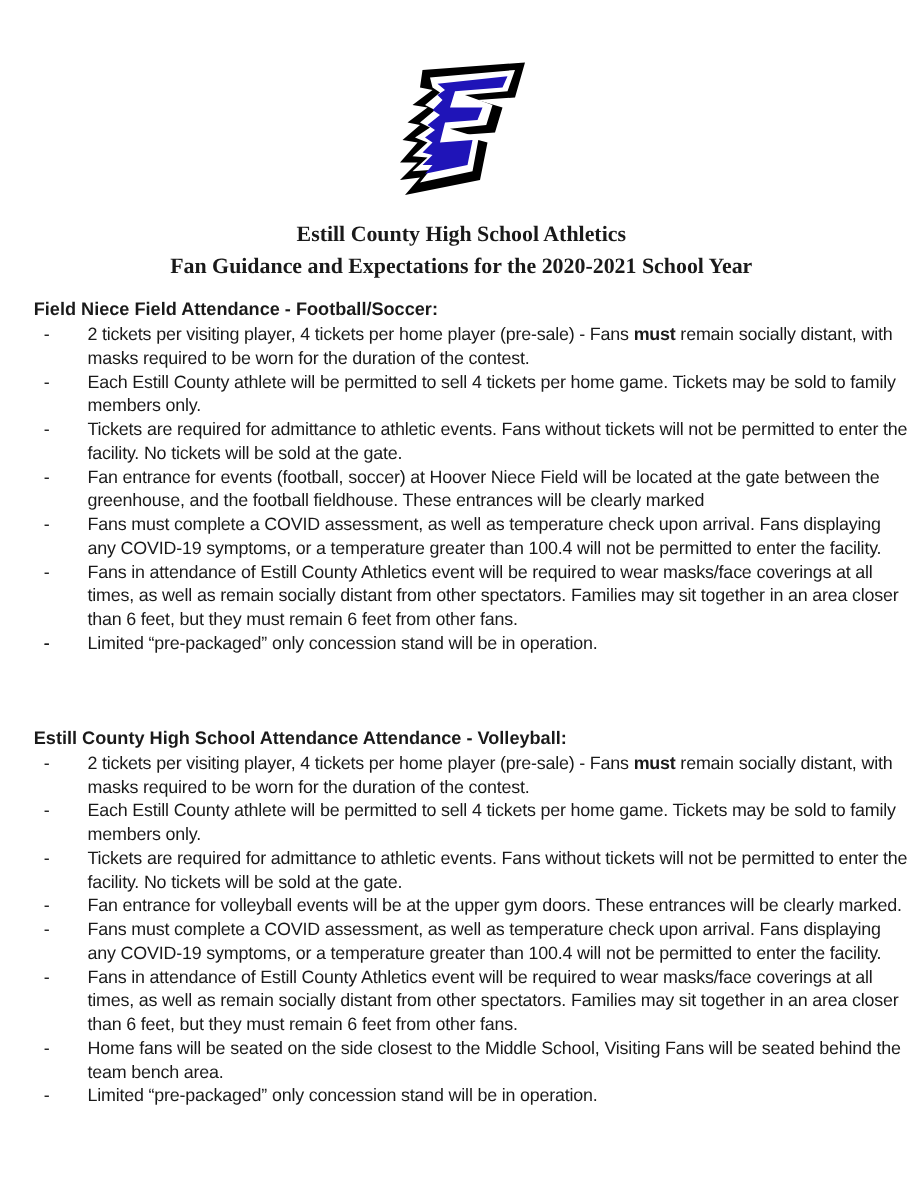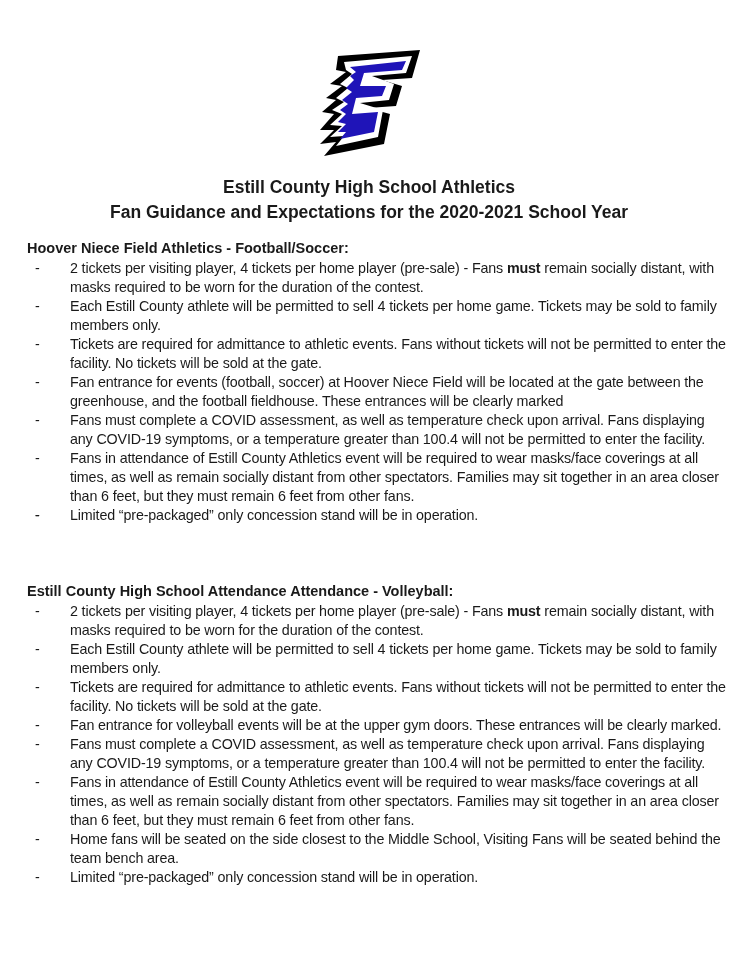--- a/index.html
+++ b/index.html
@@ -2,21 +2,21 @@
 <html><head>
 <meta charset="utf-8">
 <style>
   html, body { margin: 0; padding: 0; background: #ffffff; }
   body {
     width: 738px; height: 960px; overflow: hidden; position: relative;
     font-family: "Liberation Sans", sans-serif; color: #1a1a1a;
   }
   .logo { position: absolute; left: 316px; top: 48px; width: 108px; height: 112px; }
   .titles { position: absolute; top: 176px; left: 0; width: 738px; text-align: center; }
-  .title { font-weight: bold; font-size: 17.5px; line-height: 22px; margin: 0 0 3px 0; }
+  .title { font-weight: bold; font-size: 17.5px; line-height: 22px; margin: 0 0 3px 0; font-family: Liberation Serif, serif; }
   .section { position: absolute; left: 27px; width: 700px; }
   .section-heading { font-weight: bold; font-size: 14.5px; line-height: 19px; margin: 0 0 1px 0; }
   ul.bullets { list-style: none; margin: 0; padding: 0; }
   ul.bullets li {
     position: relative; padding-left: 43px; font-size: 14.3px; line-height: 19px;
     margin: 0; letter-spacing: -0.15px;
   }
   ul.bullets li .dash { position: absolute; left: 8px; top: 0; }
   .must { font-weight: bold; }
 </style>
@@ -33,21 +33,21 @@
     <path d="M34 19 L90 13 L86 22 L48 25 L44 38 L70 38 L66 48 L40 50 L36 66 L62 64 L58 84 L24 91 L30 84 L22 84 L30 76 L22 74 L30 66 L24 62 L32 56 L26 52 L36 44 L30 40 L38 32 L34 28 L40 24 Z" fill="#1f14b8"></path>
   </svg>
 </div>
 
 <div class="titles">
   <div class="title">Estill County High School Athletics</div>
   <div class="title">Fan Guidance and Expectations for the 2020-2021 School Year</div>
 </div>
 
 <div class="section" style="top:239px;">
-  <div class="section-heading">Hoover Niece Field Athletics - Football/Soccer:</div>
+  <div class="section-heading">Field Niece Field Attendance - Football/Soccer:</div>
   <ul class="bullets">
     <li><span class="dash">-</span><span>2 tickets per visiting player, 4 tickets per home player (pre-sale) - Fans </span><span class="must">must</span><span> remain socially distant, with masks required to be worn for the duration of the contest.</span></li>
     <li><span class="dash">-</span><span>Each Estill County athlete will be permitted to sell 4 tickets per home game.  Tickets may be sold to family members only.</span></li>
     <li><span class="dash">-</span><span>Tickets are required for admittance to athletic events.  Fans without tickets will not be permitted to enter the facility.  No tickets will be sold at the gate.</span></li>
     <li><span class="dash">-</span><span>Fan entrance for events (football, soccer) at Hoover Niece Field will be located at the gate between the greenhouse, and the football fieldhouse.   These entrances will be clearly marked</span></li>
     <li><span class="dash">-</span><span>Fans must complete a COVID assessment, as well as temperature check upon arrival.  Fans displaying any COVID-19 symptoms, or a temperature greater than 100.4 will not be permitted to enter the facility.</span></li>
     <li><span class="dash">-</span><span>Fans in attendance of Estill County Athletics event will be required to wear masks/face coverings at all times, as well as remain socially distant from other spectators.  Families may sit together in an area closer than 6 feet, but they must remain 6 feet from other fans.</span></li>
     <li><span class="dash">-</span></li>
     <li><span class="dash">-</span><span>Limited “pre-packaged” only concession stand will be in operation.</span></li>
   </ul>

